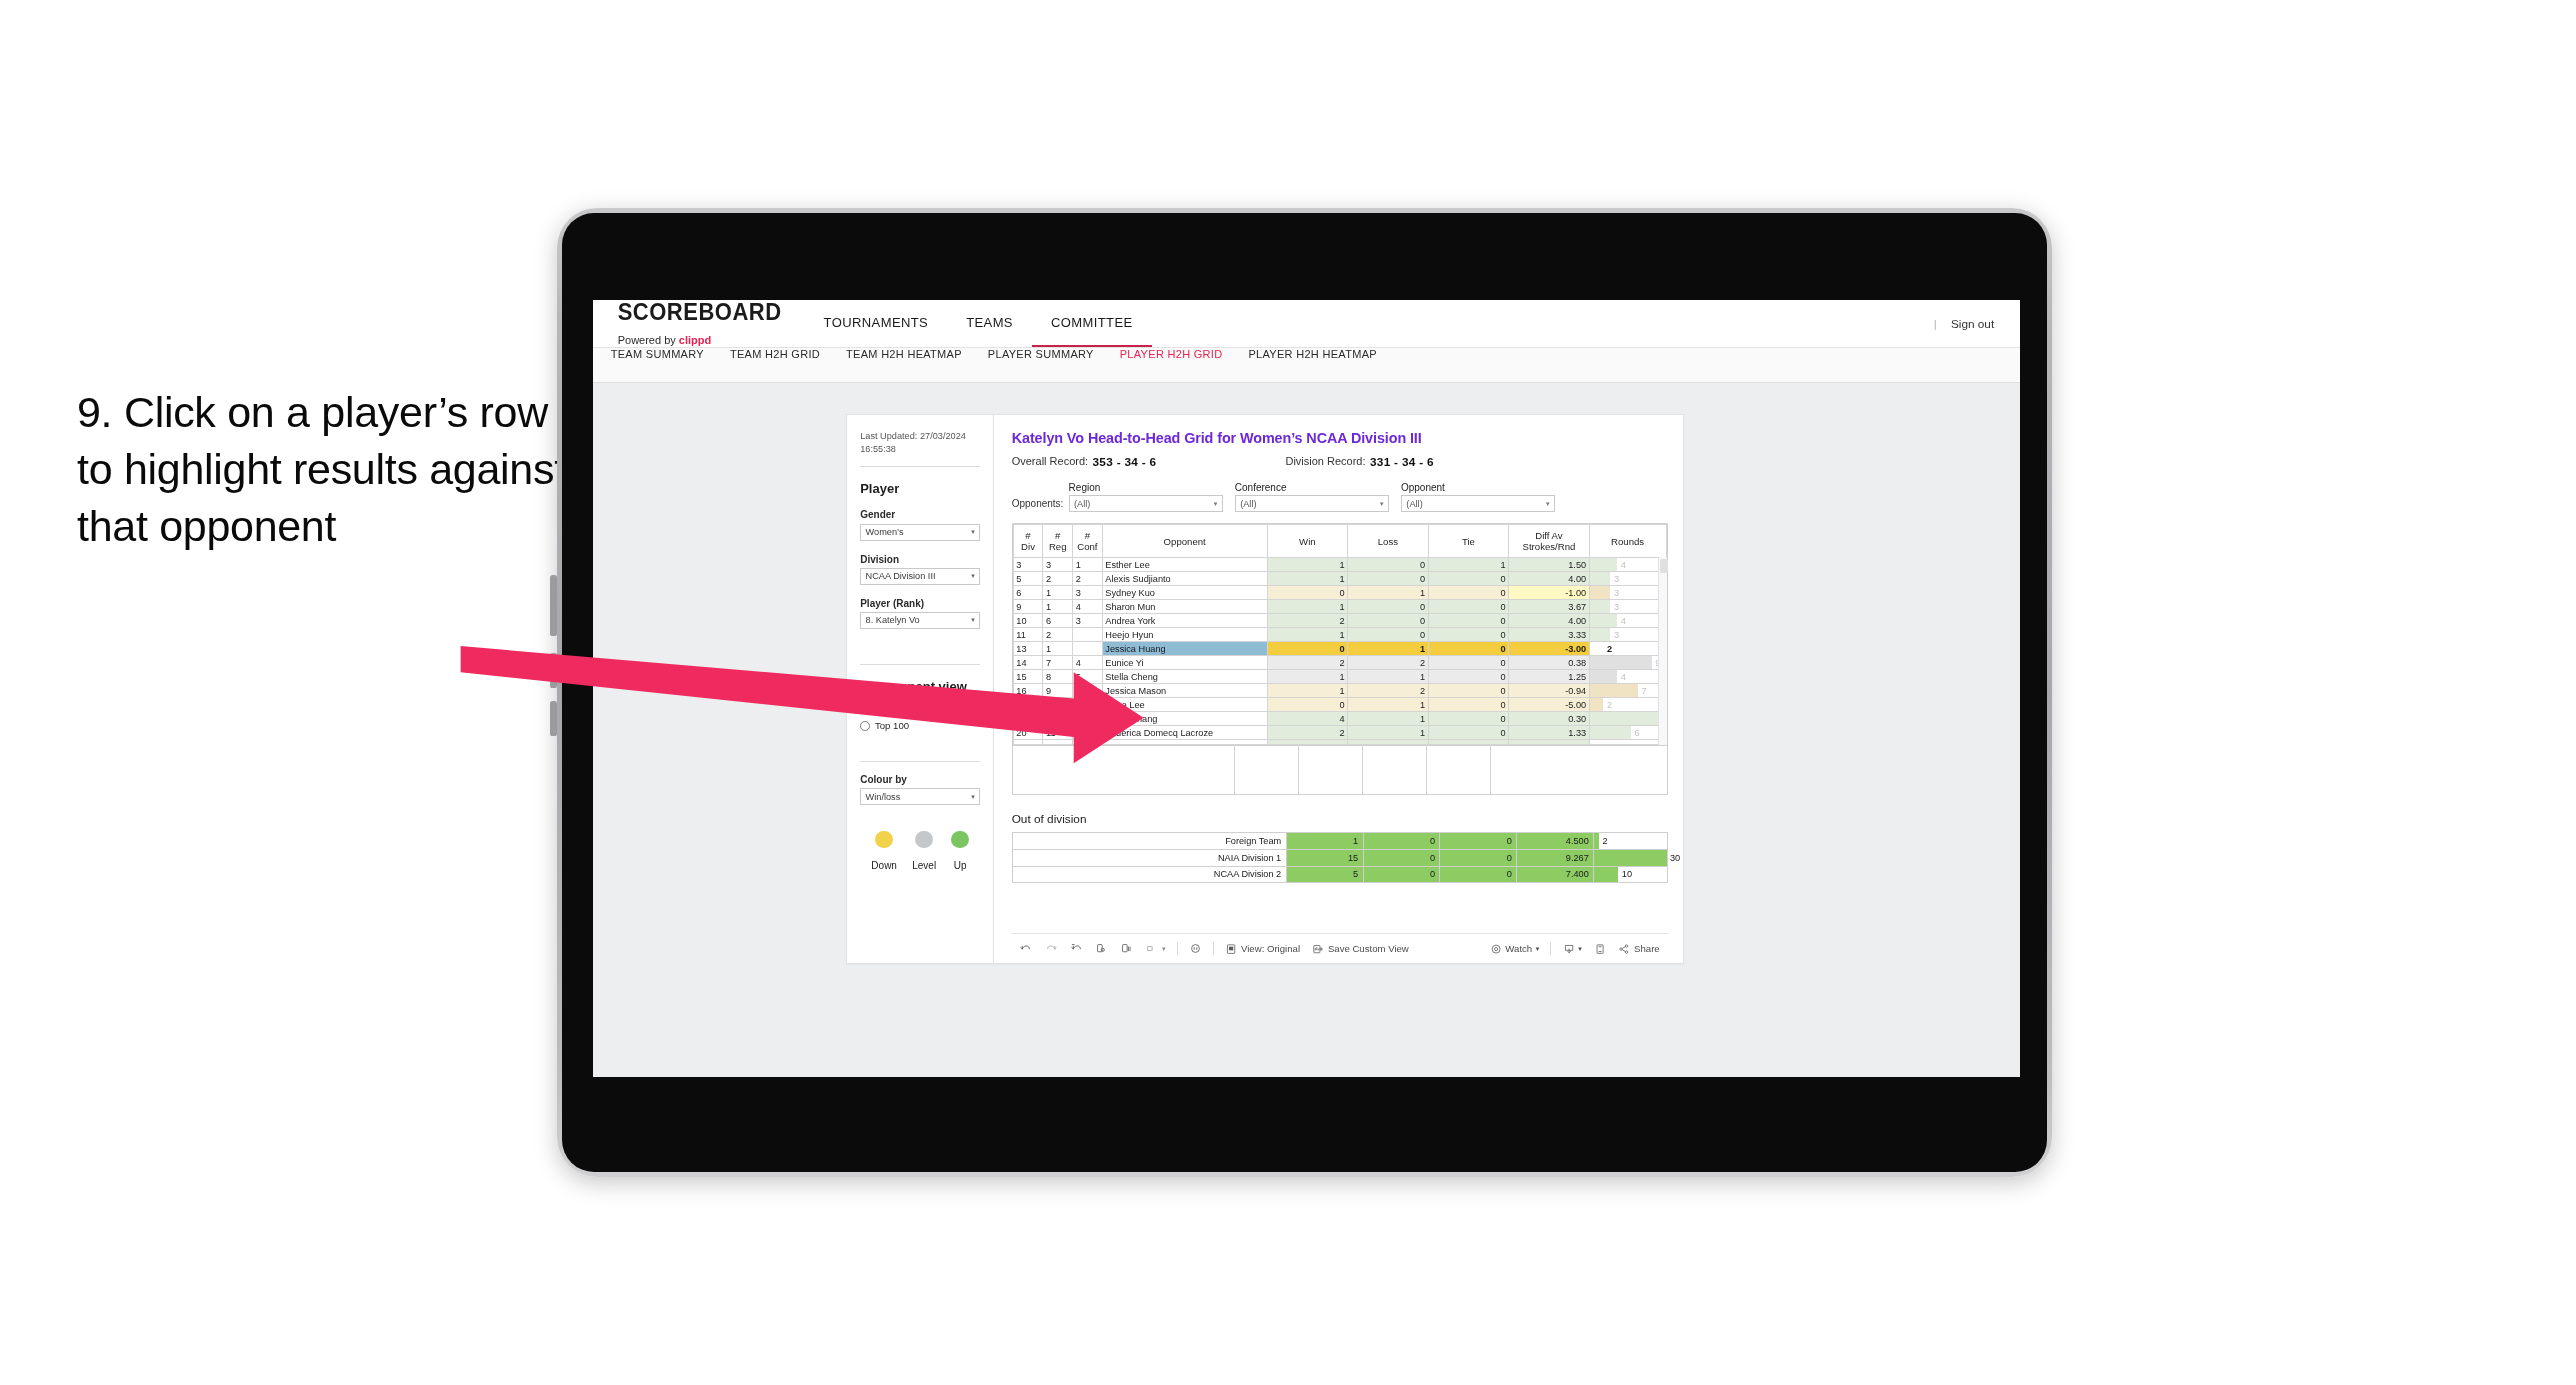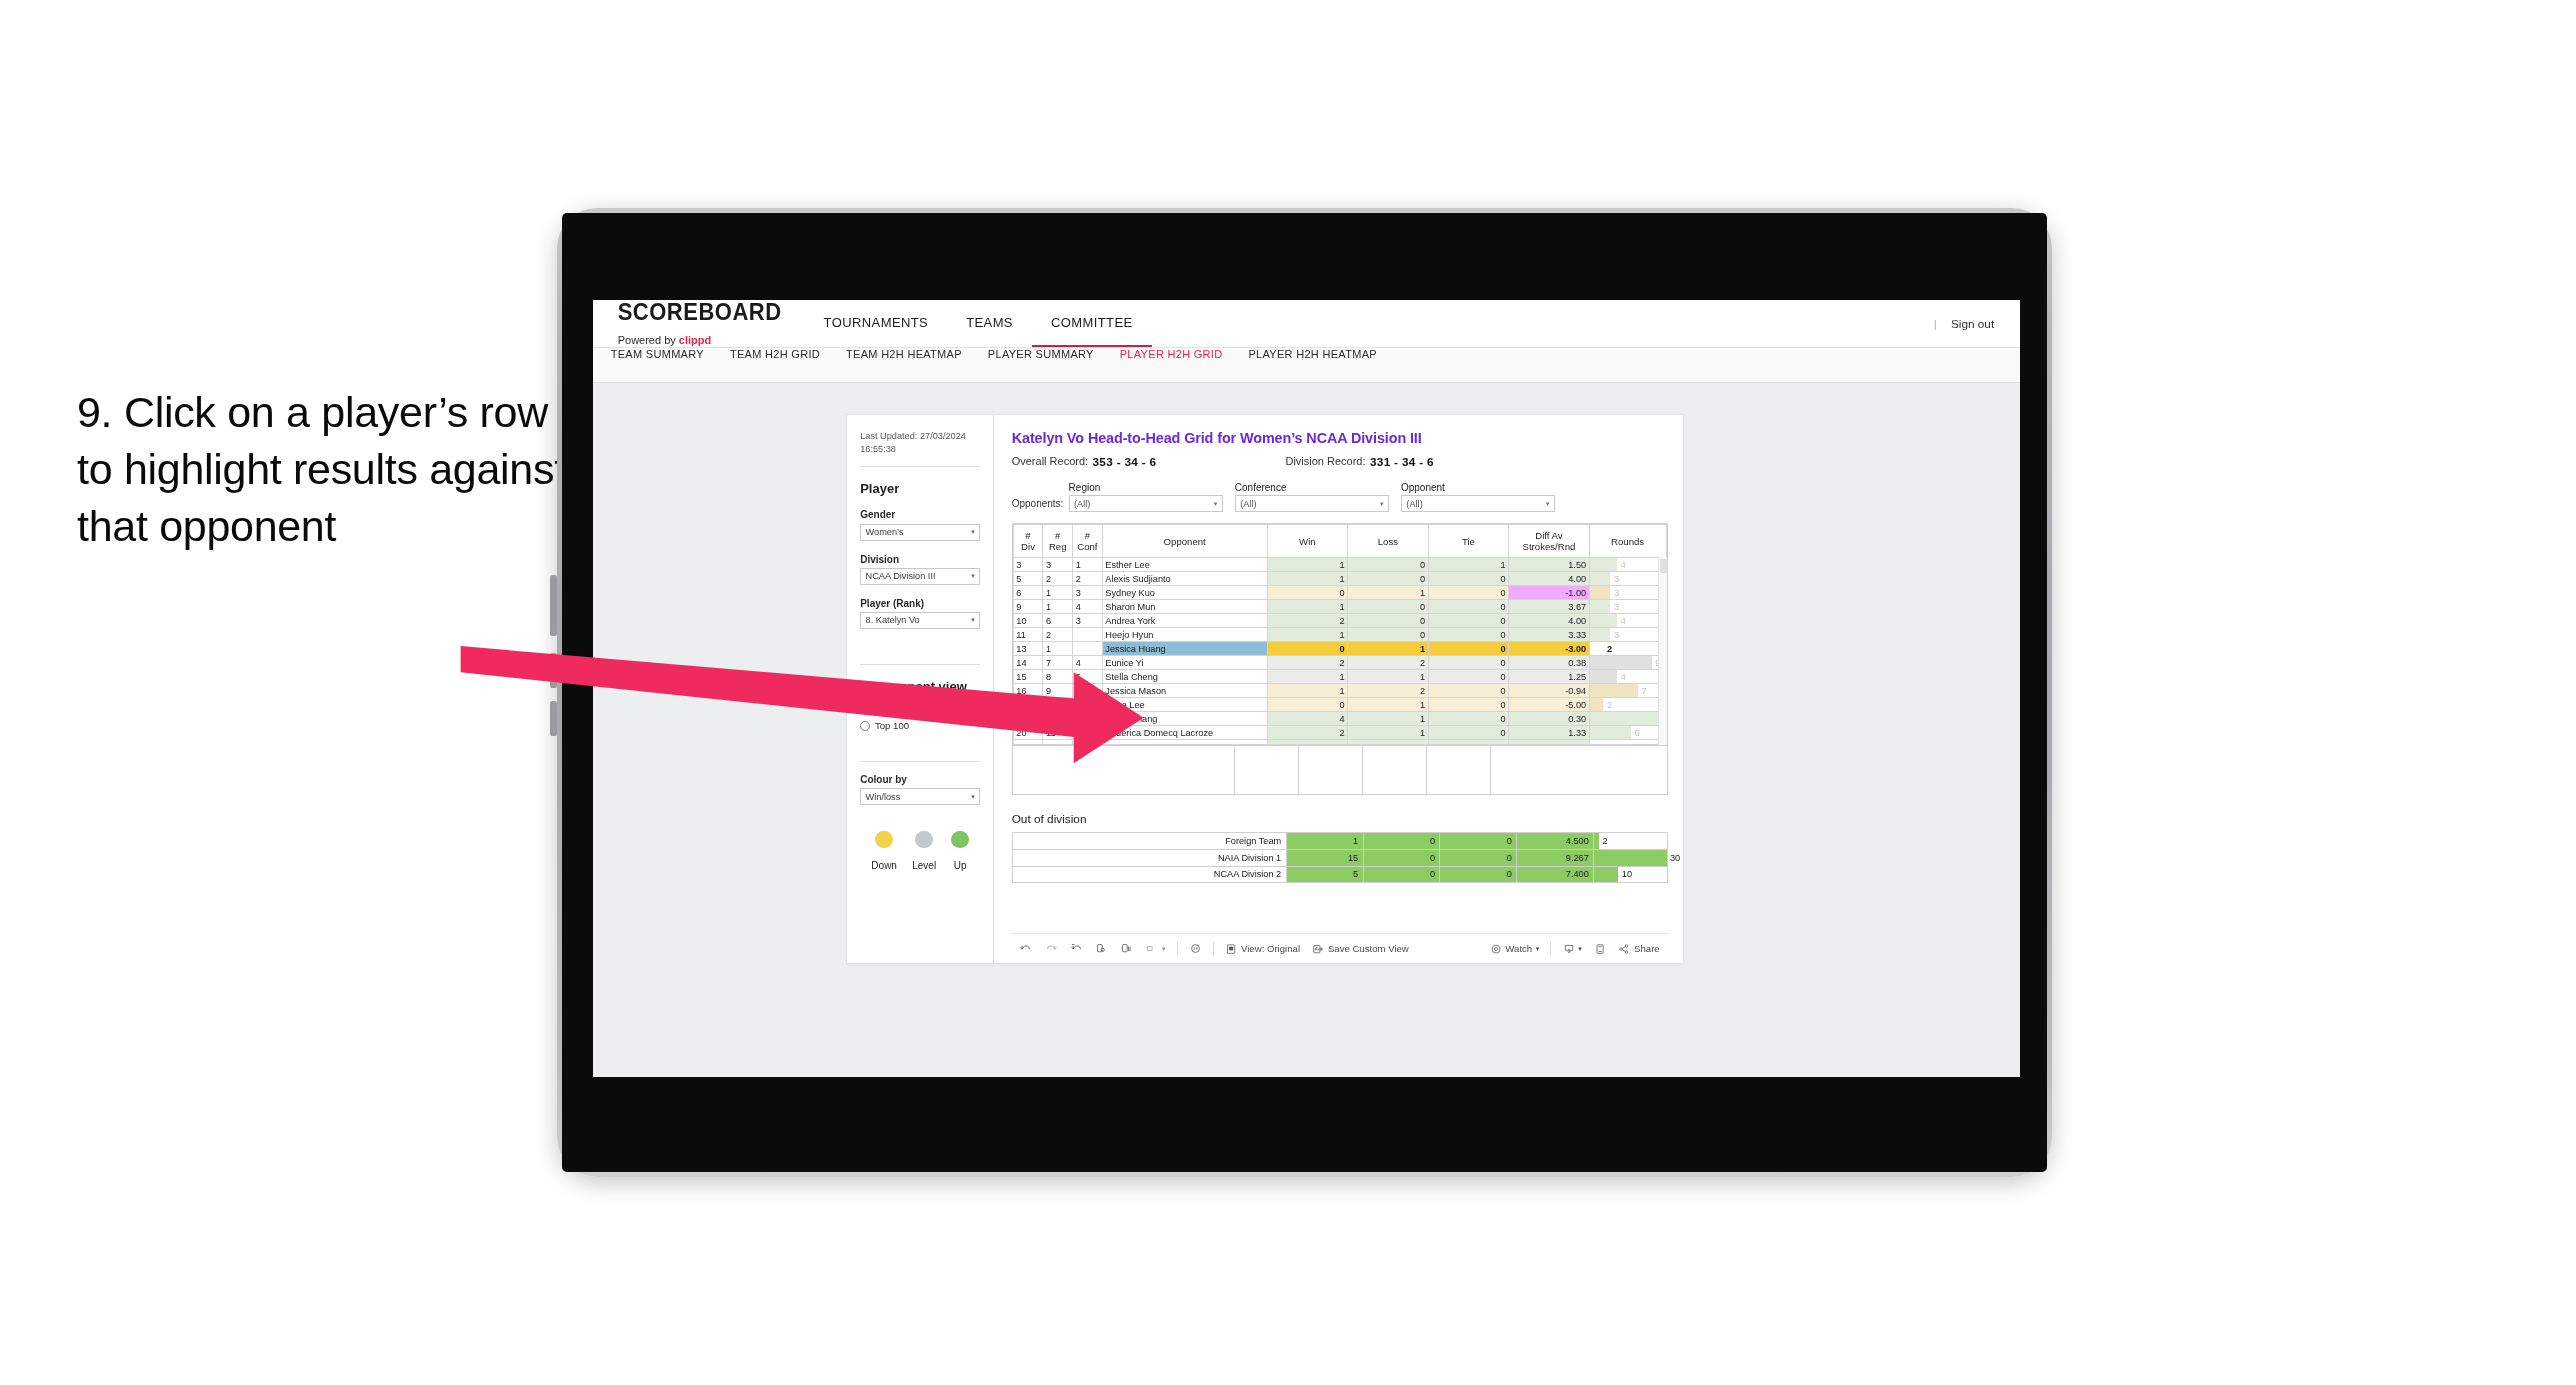--- a/index.html
+++ b/index.html
@@ -31,21 +31,21 @@
     position: absolute;
     left: 557px; top: 208px;
     width: 1495px; height: 969px;
     border-radius: 40px;
     background: linear-gradient(180deg,#c9c9cb 0%, #b6b6b9 12%, #a8a8ac 50%, #bcbcbf 88%, #d0d0d2 100%);
     padding: 5.2px;
     box-shadow: 0 5.2px 23px rgba(0,0,0,0.22);
   }
   #bezel {
     width: 100%; height: 100%;
-    border-radius: 5px;
+    border-radius: 32px;
     background: #0b0b0c;
     padding: 60px 31px;
     position: relative;
     overflow: hidden;
   }
   
   .side-btn {
     position: absolute; left: -7px; width: 7px; border-radius: 2.6px;
     background: #9b9b9f;
   }
@@ -391,21 +391,21 @@
                         </td>
                       </tr>
                       <tr>
                         <td class="c-div">6</td>
                         <td class="c-reg">1</td>
                         <td class="c-conf">3</td>
                         <td class="c-opp">Sydney Kuo</td>
                         <td class="c-num muted" style="background: rgb(247, 238, 214);">0</td>
                         <td class="c-num muted" style="background: rgb(247, 238, 214);">1</td>
                         <td class="c-num muted" style="background: rgb(247, 238, 214);">0</td>
-                        <td class="c-num muted" style="background: #f0abfc;">-1.00</td>
+                        <td class="c-num muted" style="background: #fef9c3;">-1.00</td>
                         <td class="c-rounds">
                           <div class="rbar" style="width: 27.2727%; background: rgb(240, 227, 196);"></div>
                           <div class="rnum" style="left: calc(27.2727% + 3.5px); color: rgb(194, 194, 194); font-weight: 400;">3</div>
                         </td>
                       </tr>
                       <tr>
                         <td class="c-div">9</td>
                         <td class="c-reg">1</td>
                         <td class="c-conf">4</td>
                         <td class="c-opp">Sharon Mun</td>

